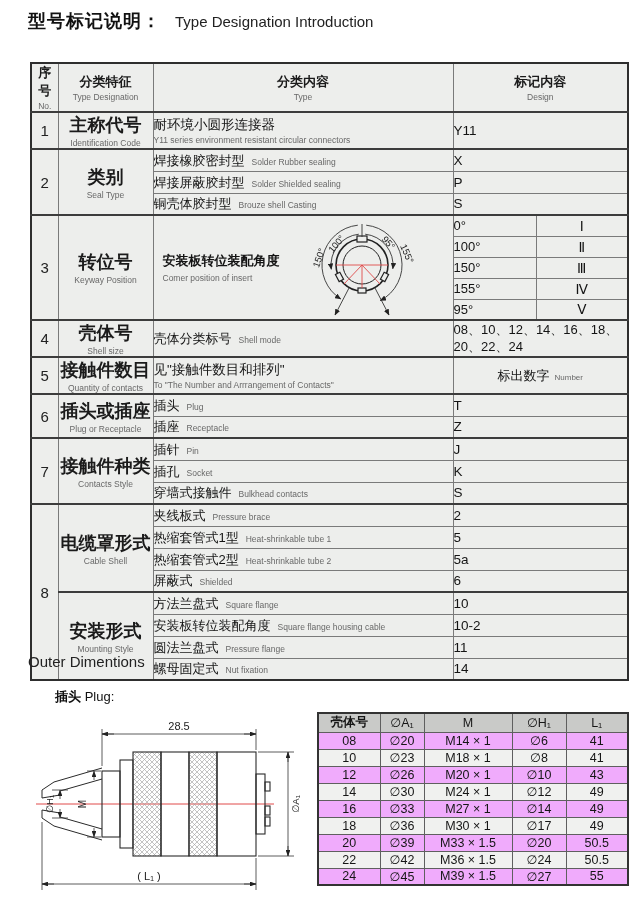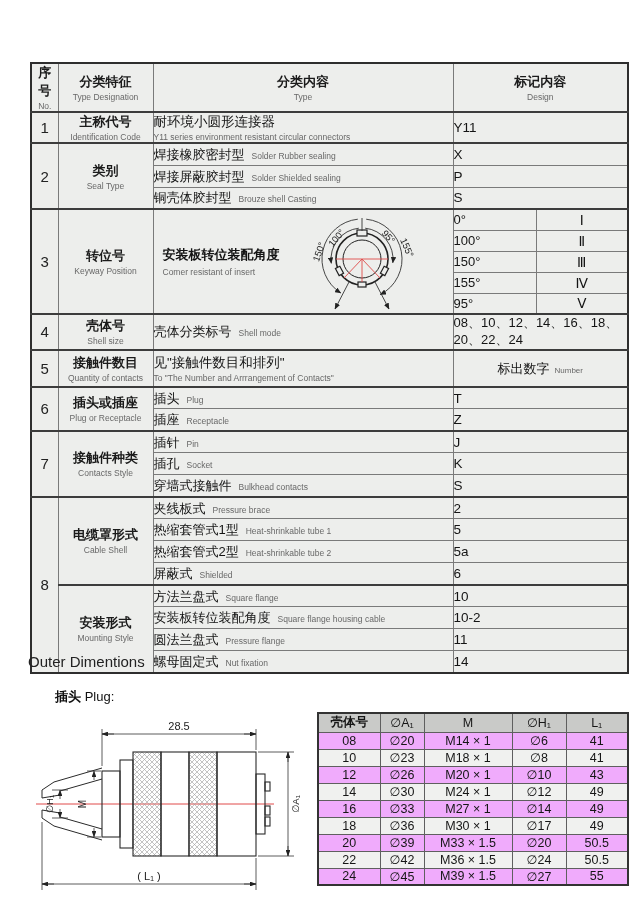--- a/index.html
+++ b/index.html
@@ -12,21 +12,21 @@
   
   table.mt{position:absolute;left:30px;top:62px;border-collapse:collapse;table-layout:fixed;
            width:597px;border:2px solid #2e2e2e;}
   table.mt td{border:1px solid #7a7a7a;background:#edeeec;padding:0;vertical-align:middle;overflow:hidden;}
   table.mt td.hb{border-top:2px solid #3c3c3c;}
   td.noc{background:#d3d4d2;text-align:center;font-size:15px;color:#222;}
   .hc{text-align:center;}
   .hc .cn{font-size:13px;font-weight:bold;color:#1b1b1b;}
   .hc .en{font-size:8.5px;color:#686868;margin-top:1px;}
   .feat{text-align:center;}
-  .feat .cn{font-size:13px;font-weight:bold;color:#1b1b1b;}
+  .feat .cn{font-size:18px;font-weight:bold;color:#1b1b1b;}
   .feat .en{font-size:8.5px;color:#686868;margin-top:1px;}
   .ci{padding-left:9px;}
   .ci .cn{font-size:13px;color:#141414;}
   .ci .en{font-size:8.5px;color:#686868;margin-left:7px;}
   .stack{padding-left:9px;}
   .stack .cn{font-size:13.5px;color:#141414;}
   .stack .en{font-size:8.5px;color:#686868;margin-top:1px;}
   .code{padding-left:16px;font-size:13.5px;color:#141414;}
   .codewrap{padding:2px 10px 2px 16px;font-size:13px;line-height:1.3;color:#141414;}
   .codec{text-align:center;}
@@ -47,20 +47,24 @@
   table.dt tr.alt td{background:#f0f1ef;}
   .plug-label{position:absolute;left:55px;top:688px;font-size:13px;color:#111;}
   .plug-label .b{font-weight:bold;}
   svg text{fill:#222;}
 </style>
 </head>
 <body>
 
 <div class="page">
 
+  <div class="h-row" style="left:28px;top:9px;">
+    <span class="h-cn">型号标记说明：</span>
+    <span class="h-en">Type Designation Introduction</span>
+  </div>
 
   <table class="mt">
     <colgroup>
         <col style="width:27px">
         <col style="width:95px">
         <col style="width:300px">
         <col style="width:83px">
         <col style="width:92px">
       </colgroup>
     <tbody>
@@ -117,21 +121,21 @@
     <tr style="height:21px">
       <td class="noc hb" rowspan="5">3</td>
       <td class="feat hb" rowspan="5">
             <div class="cn">转位号</div>
             <div class="en">Keyway Position</div>
           </td>
       <td class="hb" rowspan="5">
         <div class="r3">
           <div class="r3t">
             <div class="cn">安装板转位装配角度</div>
-            <div class="en">Comer resistant of insert</div>
+            <div class="en">Comer position of insert</div>
           </div>
           <svg width="152" height="102" viewBox="0 0 150 102">
             <defs>
               <marker id="ka" markerWidth="7" markerHeight="6" refX="6.5" refY="3" orient="auto">
                 <path d="M0 0 L7 3 L0 6 Z" fill="#222"></path>
               </marker>
             </defs>
             <g stroke="#222" fill="none">
               <circle cx="70" cy="48" r="26" stroke-width="1.6"></circle>
               <circle cx="70" cy="48" r="19" stroke-width="1"></circle>

